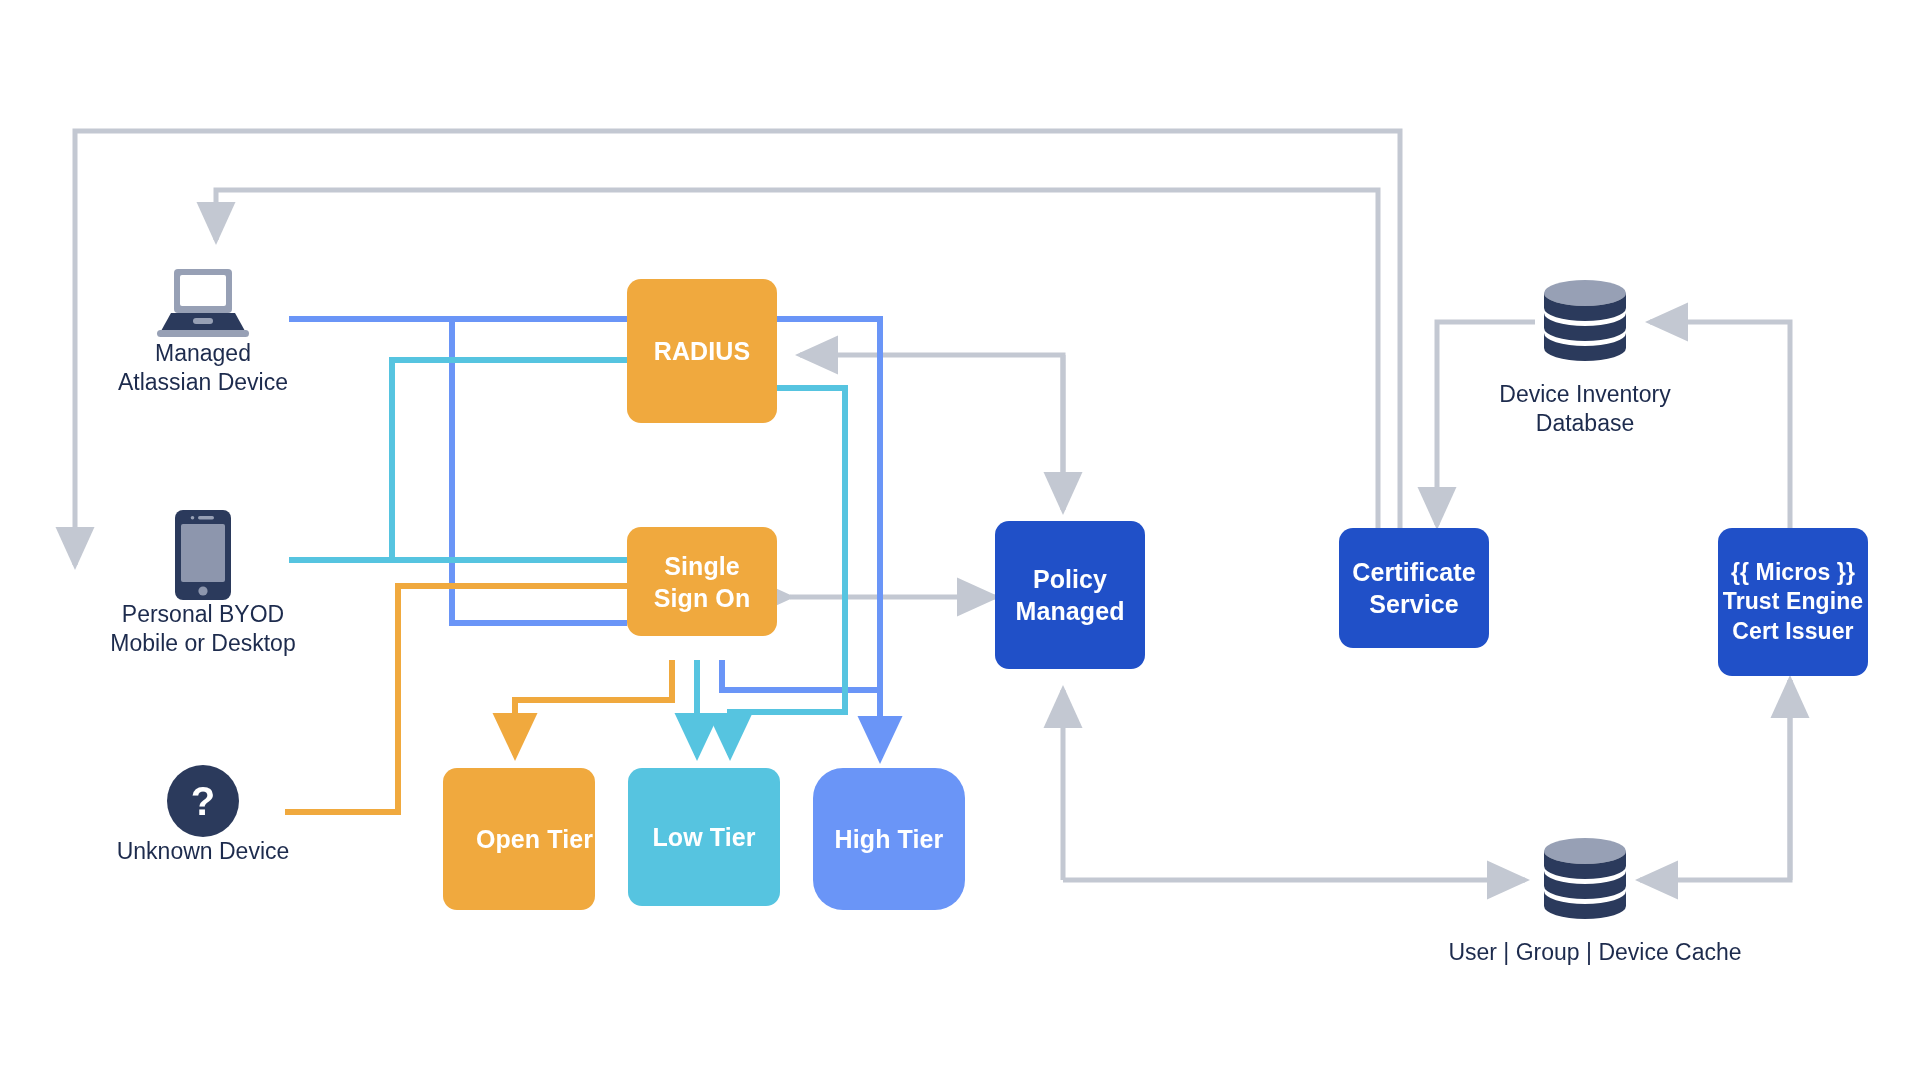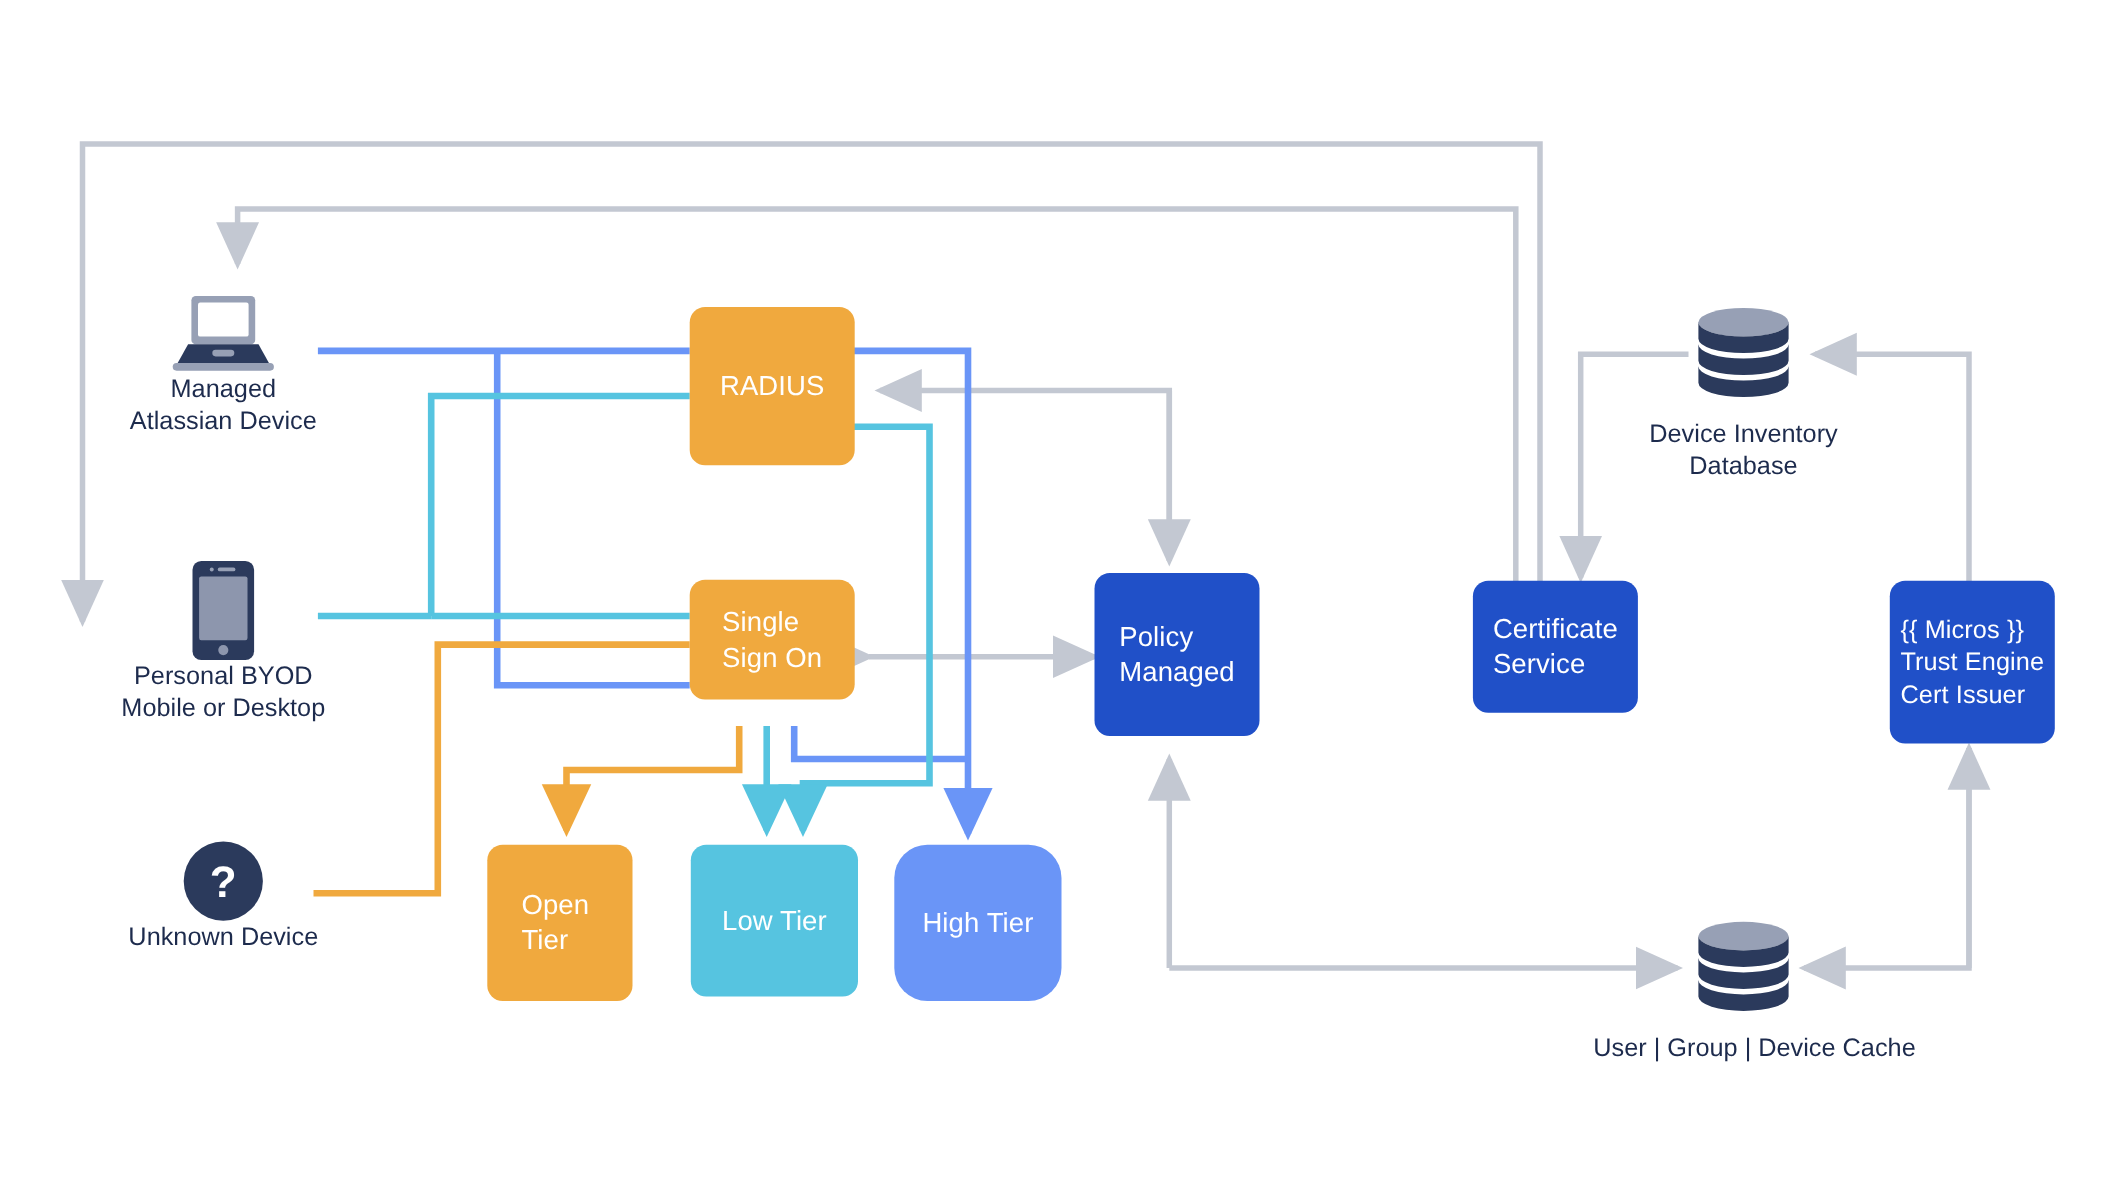--- a/index.html
+++ b/index.html
@@ -8,23 +8,24 @@
     width:1920px;height:1080px;
     font-family:"Liberation Sans", sans-serif;
     overflow:hidden;position:relative;
   }
   #diagram{position:absolute;inset:0;width:1920px;height:1080px;}
 
   
   .node{
     position:absolute;
     display:flex;align-items:center;justify-content:center;
+    text-align:center;
     color:#ffffff;
     border-radius:14px;
-    font-weight:400;
+    font-weight:700;
     line-height:1.28;
     letter-spacing:.1px;
     box-sizing:border-box;
     z-index:6;
   }
   .node span{display:block;white-space:pre-line;}
 
   .orange{background:#f0a93e;}
   .cyan  {background:#56c4e0;}
   .royal {background:#6a95f7;}
@@ -180,21 +181,21 @@
     <span>Certificate
 Service</span>
   </div>
 
   <div class="node navyblue" style="left:1718px;top:528px;width:150px;height:148px;font-size:23px;">
     <span>{{ Micros }}
 Trust Engine
 Cert Issuer</span>
   </div>
 
-  <div class="node orange" style="left:443px;top:768px;width:132px;height:142px;font-size:25px;padding-left:31px;">
+  <div class="node orange" style="left:443px;top:768px;width:152px;height:142px;font-size:25px;padding-left:31px;">
     <span>Open Tier</span>
   </div>
 
   <div class="node cyan" style="left:628px;top:768px;width:152px;height:138px;font-size:25px;">
     <span>Low Tier</span>
   </div>
 
   <div class="node royal" style="left:813px;top:768px;width:152px;height:142px;font-size:25px;border-radius:30px;">
     <span>High Tier</span>
   </div>

